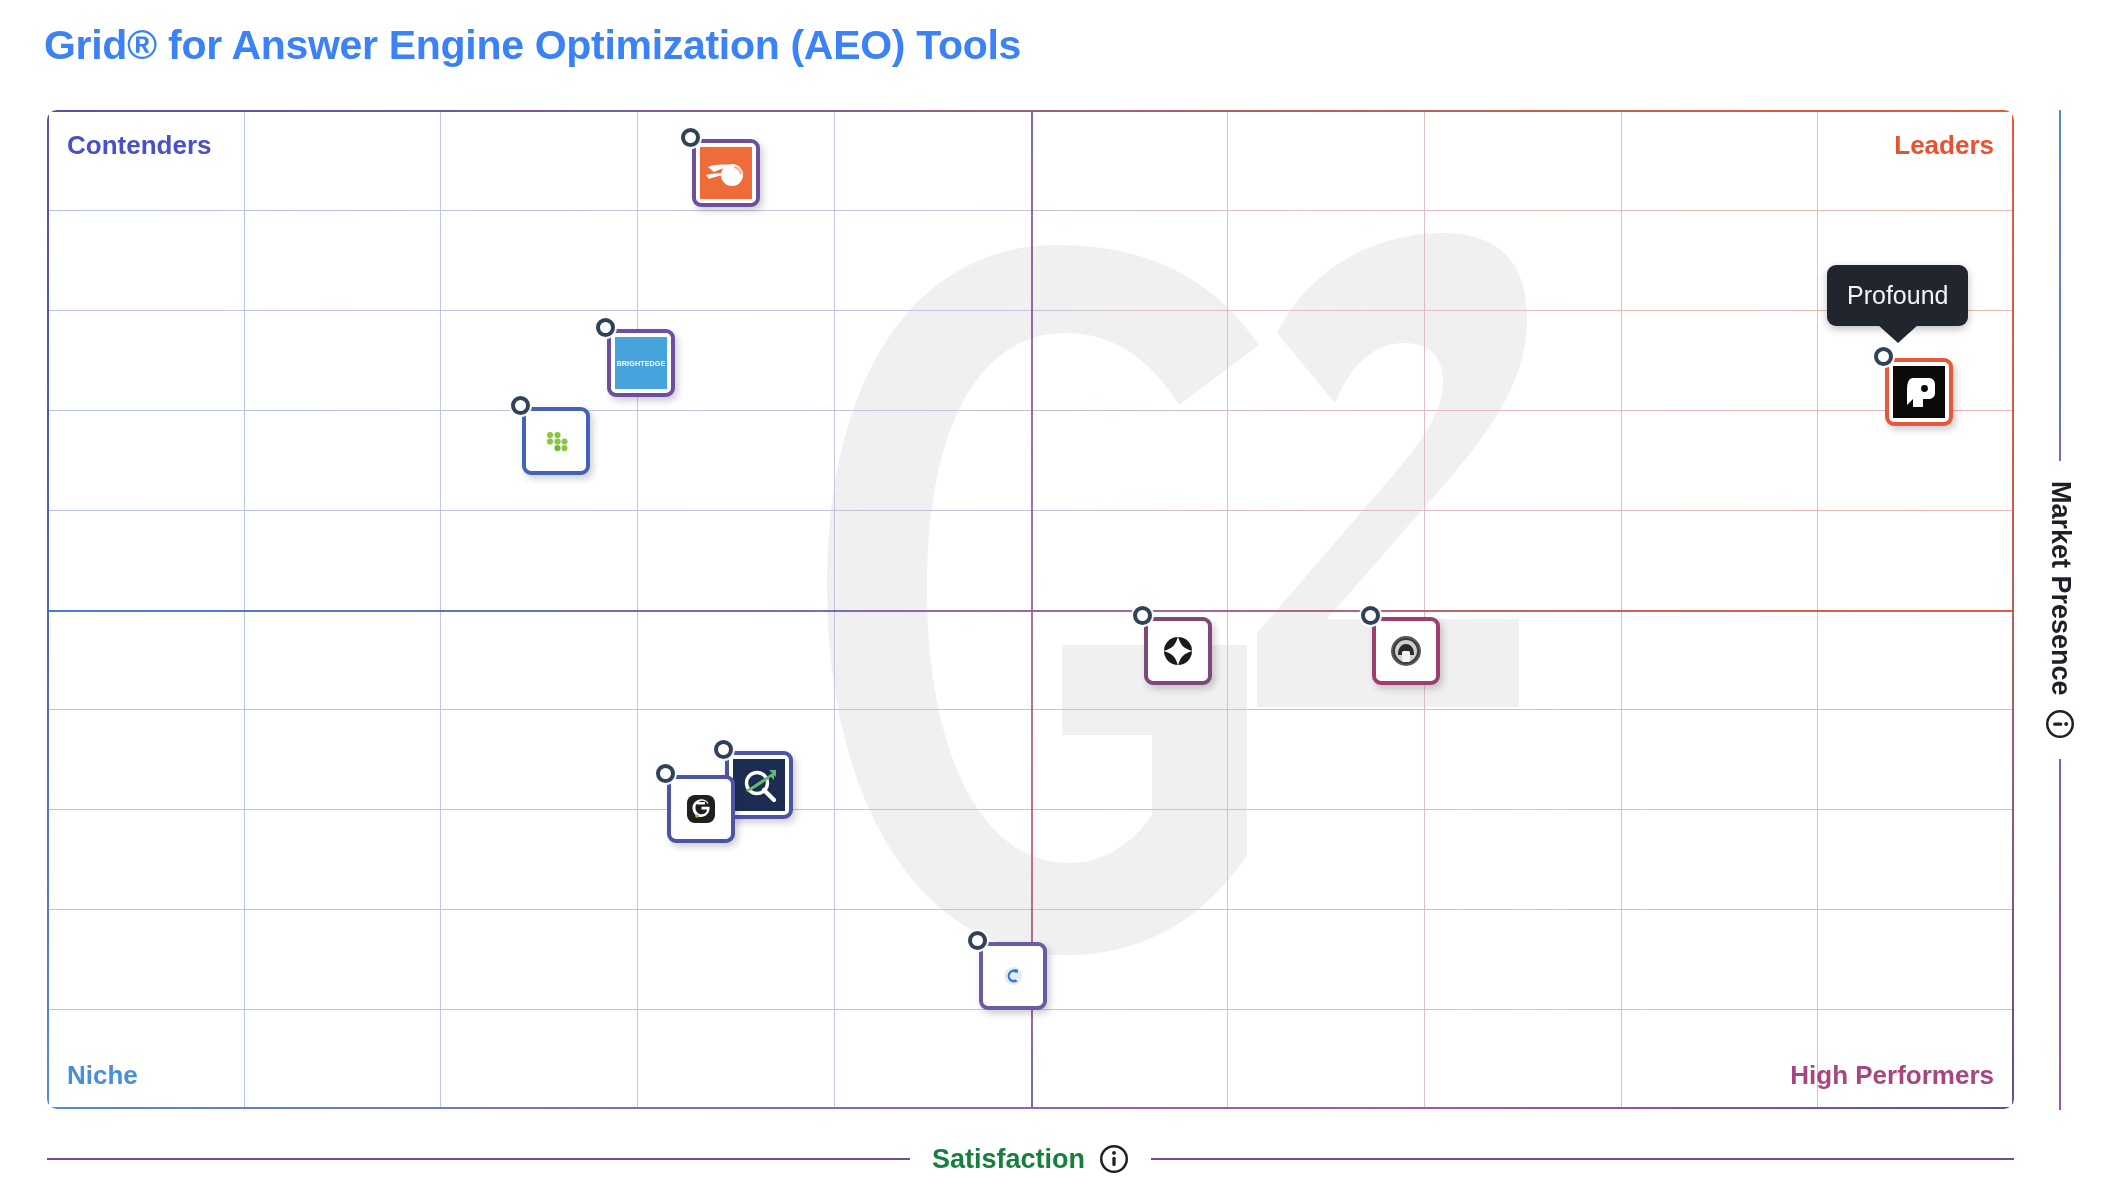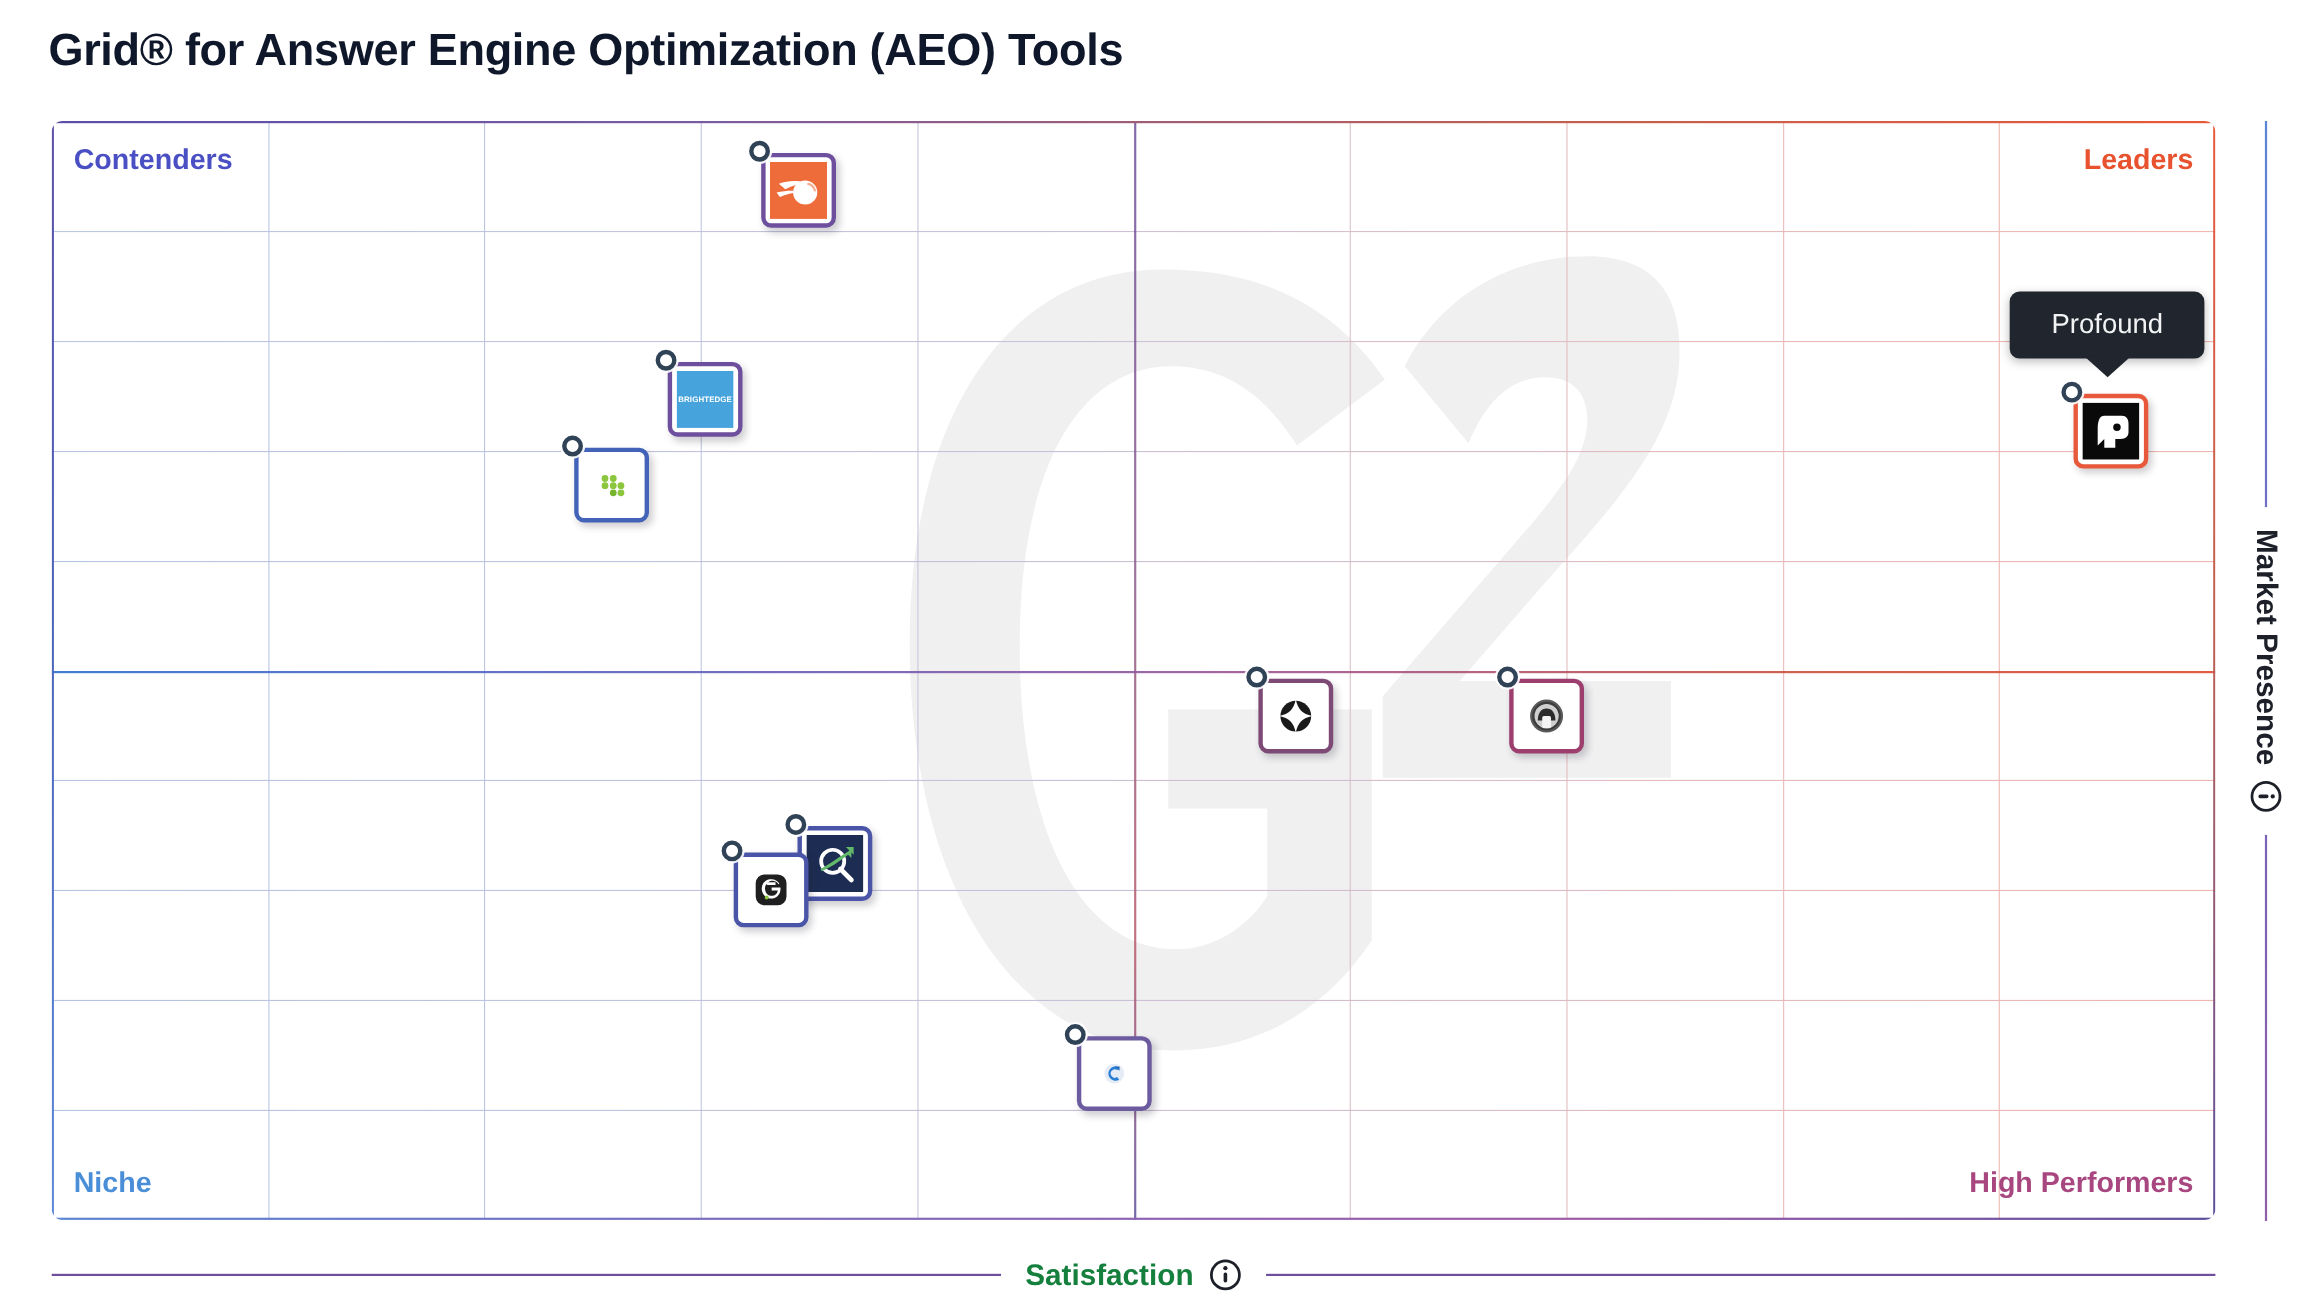--- a/index.html
+++ b/index.html
@@ -13,21 +13,21 @@
     overflow: hidden;
     position: relative;
   }
 
   
   #page-title {
     position: absolute;
     left: 44px; top: 22px;
     font-size: 41px;
     font-weight: 700;
-    color: #0f172a;
+    color: #3b82f6;
     letter-spacing: -0.3px;
     white-space: nowrap;
     text-align: right;
   }
 
   
   #grid-area {
     position: absolute;
     left: 47px; top: 110px;
     width: 1967px; height: 999px;
@@ -125,21 +125,21 @@
     z-index: 7;
   }
 
   
   #tooltip {
     position: absolute;
     z-index: 20;
     background: #21252e;
     color: #f2f3f5;
     border-radius: 9px;
-    padding: 16px 38px;
+    padding: 16px 20px;
     font-size: 25px;
     font-weight: 400;
     white-space: nowrap;
     box-shadow: 0 3px 9px rgba(0,0,0,.25);
   }
   #tooltip-arrow {
     position: absolute;
     left: 50%; bottom: -17px;
     transform: translateX(-50%);
     width: 0; height: 0;

